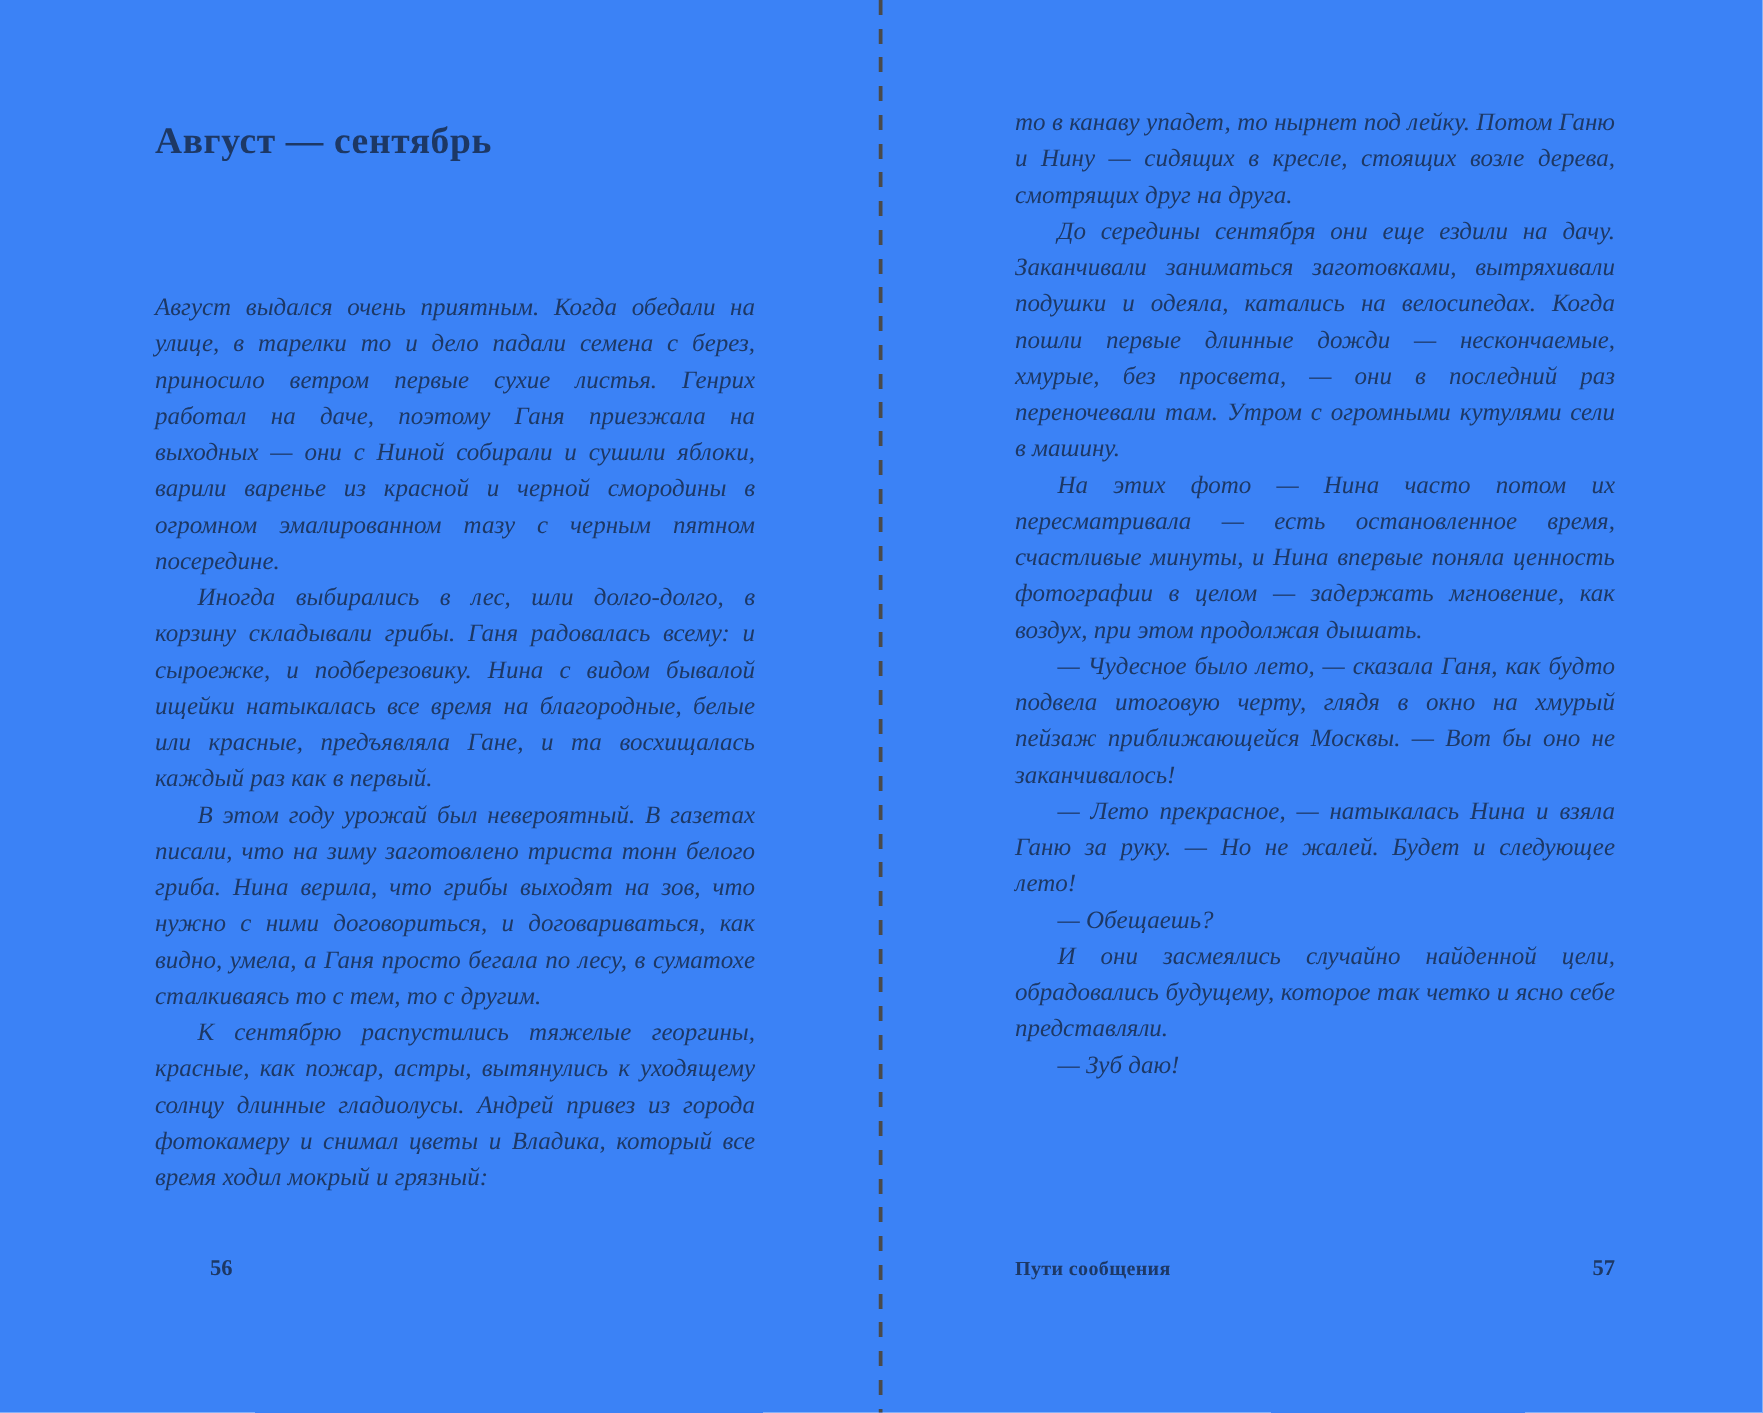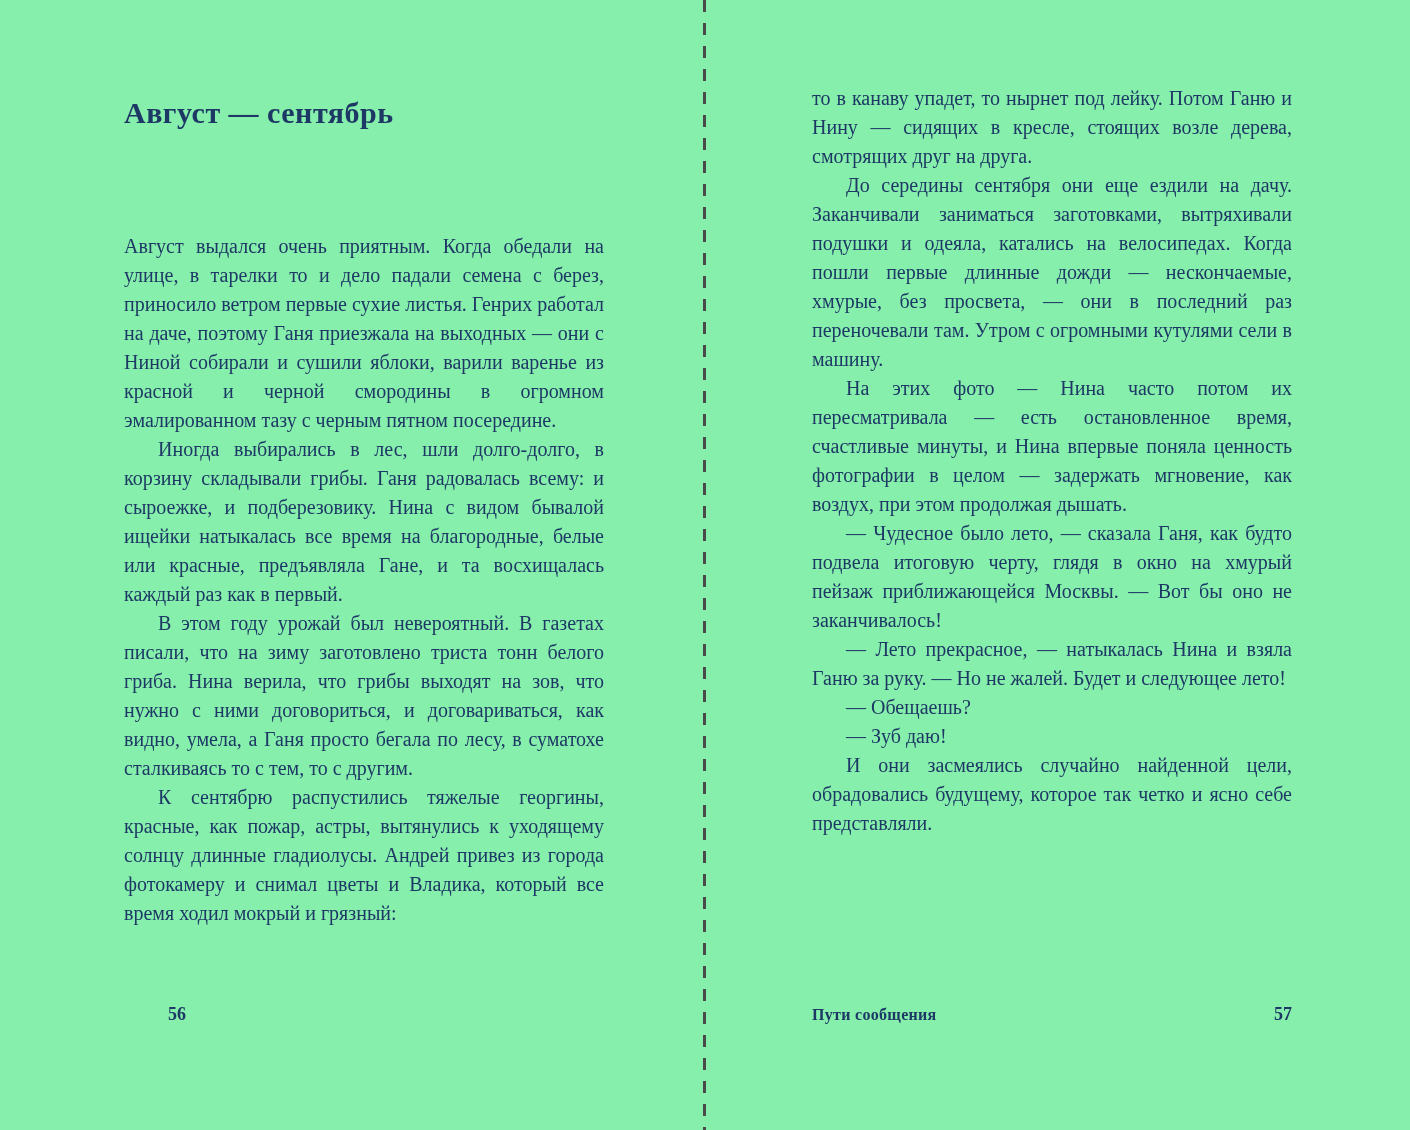--- a/index.html
+++ b/index.html
@@ -11,21 +11,21 @@
     width: 1410px;
     height: 1130px;
     font-family: "Liberation Serif", "DejaVu Serif", serif;
     color: #1d3865;
     overflow: hidden;
   }
   .spread {
     position: relative;
     width: 1410px;
     height: 1130px;
-    background: #86efac;
+    background: #3b82f6;
   }
   .divider {
     position: absolute;
     left: 703px;
     top: 0;
     width: 3px;
     height: 1130px;
     background: repeating-linear-gradient(to bottom, #4a4a4a 0px, #4a4a4a 12px, transparent 12px, transparent 23px);
   }
   .page {
@@ -48,21 +48,21 @@
     position: absolute;
     left: 124px;
     top: 96px;
     width: 480px;
     margin: 0;
     font-size: 30px;
     font-weight: bold;
     letter-spacing: 0.5px;
   }
 
-  .body-col { top: 232px; }
+  .body-col { top: 232px; font-style: italic; }
   .page.right .body-col { top: 84px; }
 
   .body-col p {
     margin: 0;
     font-size: 20px;
     line-height: 29px;
     text-align: justify;
     hyphens: auto;
     -webkit-hyphens: auto;
   }
@@ -117,22 +117,22 @@
   <div class="divider"></div>
 
   <div class="page right">
     <div class="text-col body-col">
       <p>то в канаву упадет, то нырнет под лейку. Потом Ганю и Нину — сидящих в кресле, стоящих возле дерева, смотрящих друг на друга.</p>
       <p class="indent">До середины сентября они еще ездили на дачу. Заканчивали заниматься заготовками, вытряхивали подушки и одеяла, катались на велосипедах. Когда пошли первые длинные дожди — нескончаемые, хмурые, без просвета, — они в последний раз переночевали там. Утром с огромными кутулями сели в машину.</p>
       <p class="indent">На этих фото — Нина часто потом их пересматривала — есть остановленное время, счастливые минуты, и Нина впервые поняла ценность фотографии в целом — задержать мгновение, как воздух, при этом продолжая дышать.</p>
       <p class="indent">— Чудесное было лето, — сказала Ганя, как будто подвела итоговую черту, глядя в окно на хмурый пейзаж приближающейся Москвы. — Вот бы оно не заканчивалось!</p>
       <p class="indent">— Лето прекрасное, — натыкалась Нина и взяла Ганю за руку. — Но не жалей. Будет и следующее лето!</p>
       <p class="indent">— Обещаешь?</p>
+      <p class="indent">И они засмеялись случайно найденной цели, обрадовались будущему, которое так четко и ясно себе представляли.</p>
       <p class="indent">— Зуб даю!</p>
-      <p class="indent">И они засмеялись случайно найденной цели, обрадовались будущему, которое так четко и ясно себе представляли.</p>
     </div>
 
     <div class="footer">
       <span class="running-title">Пути сообщения</span>
       <span class="page-number">57</span>
     </div>
   </div>
 
 </div>
 

